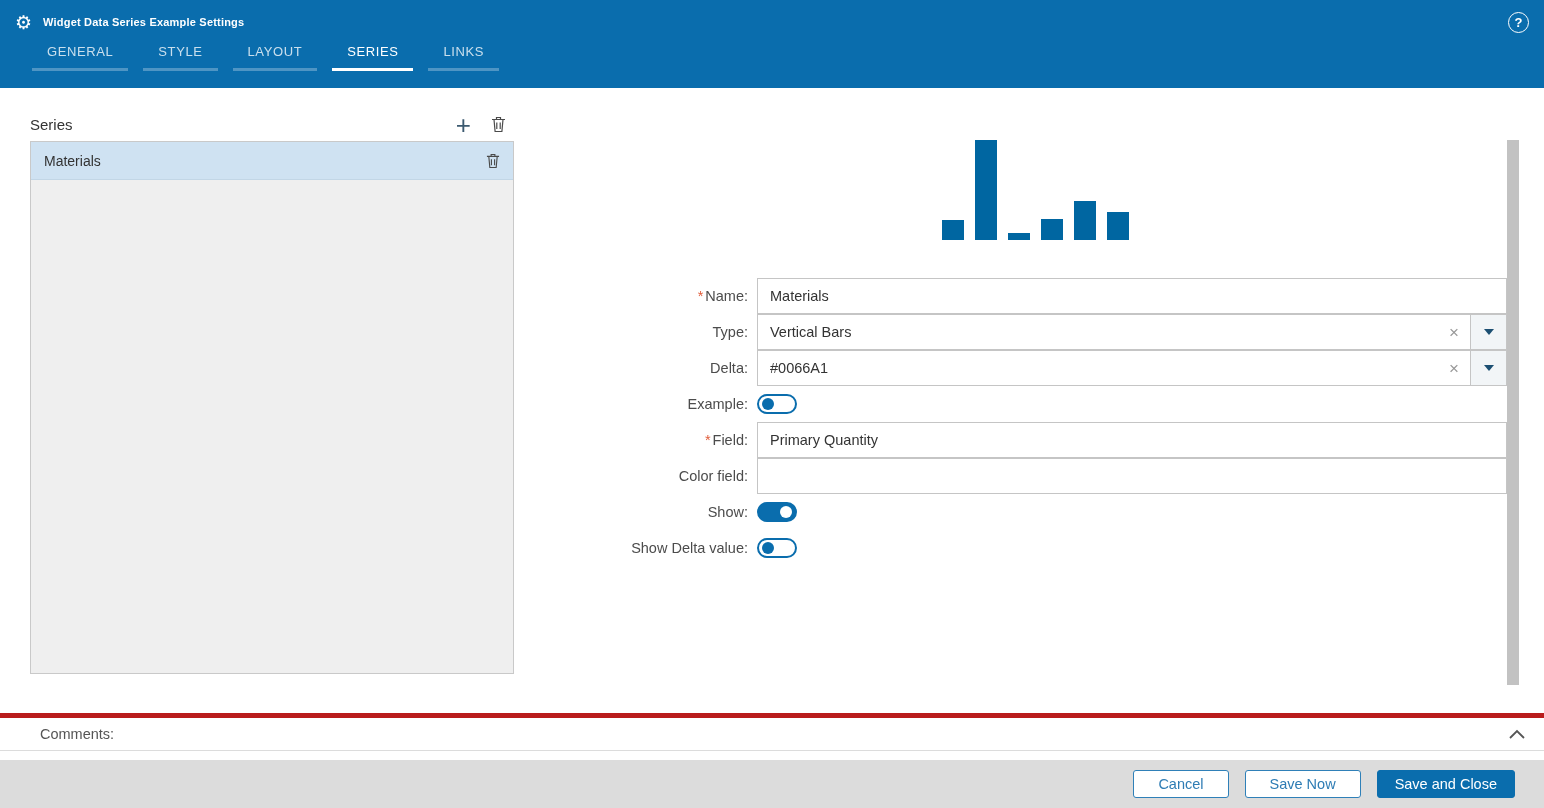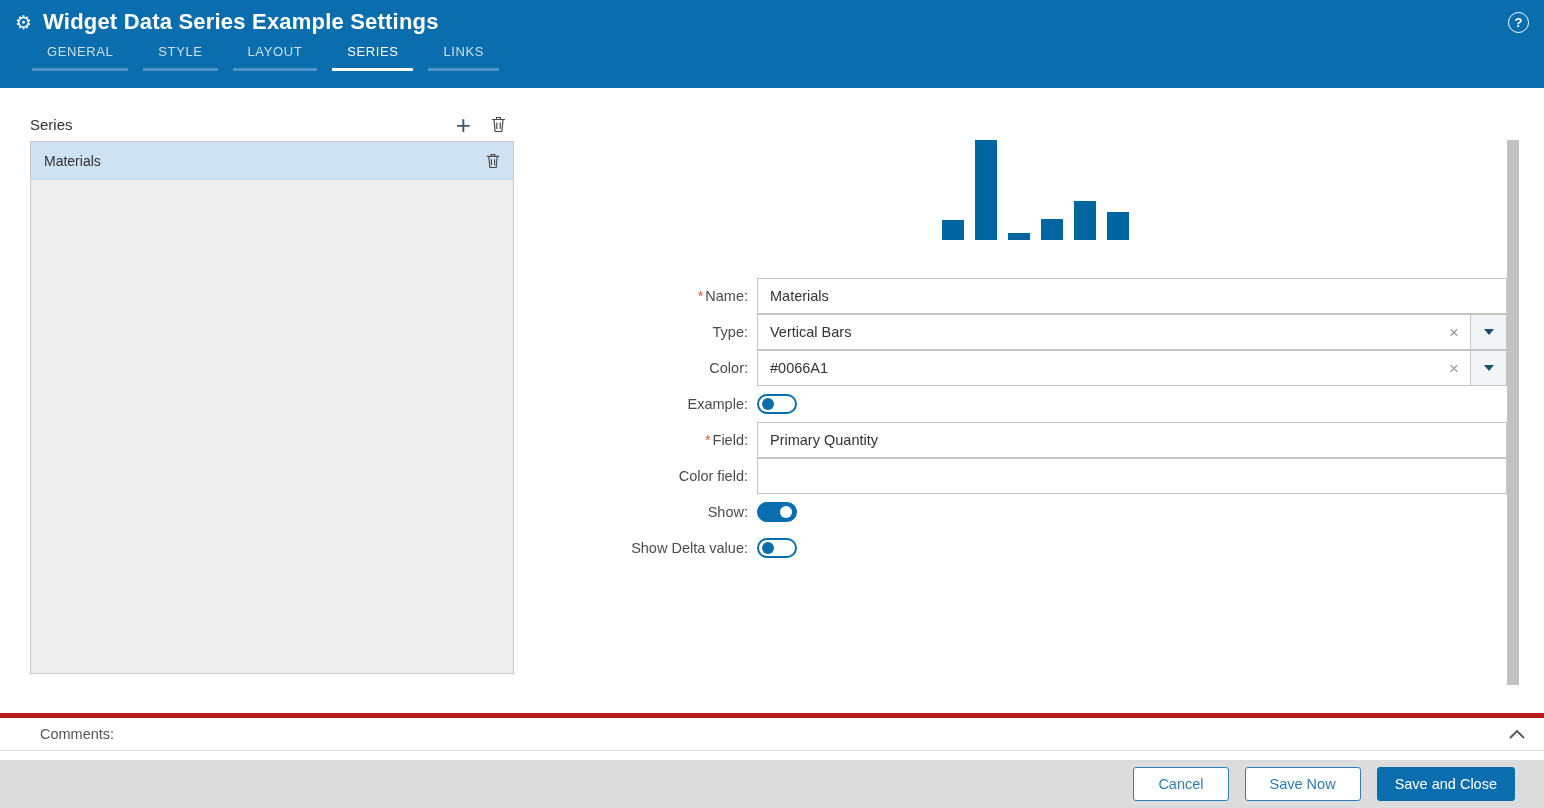--- a/index.html
+++ b/index.html
@@ -2,21 +2,21 @@
 <html><head>
 <meta charset="utf-8">
 <style>
   * { margin:0; padding:0; box-sizing:border-box; }
   body { font-family:"Liberation Sans", sans-serif; background:#fff; }
   .app { width:1544px; height:808px; display:flex; flex-direction:column; background:#fff; overflow:hidden; position:relative; }
 
   
   .titlebar { height:44px; background:#0a6dad; color:#fff; display:flex; align-items:center; padding:0 15px; flex:0 0 auto; }
   .gear-icon { font-size:19px; margin-right:11px; line-height:1; }
-  .page-title { font-size:22px; font-weight:600; letter-spacing:.2px; }
+  .page-title { font-size:11px; font-weight:600; letter-spacing:.2px; }
   .help-icon { margin-left:auto; width:21px; height:21px; border:1.6px solid #fff; border-radius:50%; display:flex; align-items:center; justify-content:center; font-size:13px; font-weight:700; cursor:pointer; }
 
   .tabs { height:44px; background:#0a6dad; display:flex; align-items:flex-start; padding-left:32px; flex:0 0 auto; }
   .tab { color:rgba(255,255,255,.78); font-size:13px; letter-spacing:.6px; padding:0 15px 9px; margin-right:15px; border-bottom:3px solid rgba(255,255,255,.28); cursor:pointer; }
   .tab.active { color:#fff; border-bottom-color:#fff; }
 
   
   .content { flex:1 1 auto; display:flex; position:relative; background:#fff; }
 
   .left-panel { width:484px; margin:20px 0 0 30px; flex:0 0 auto; }
@@ -49,21 +49,21 @@
 
   .scrollbar { position:absolute; top:52px; right:25px; width:12px; height:545px; background:#f1f1f1; }
   .scrollbar .thumb { position:absolute; top:0; left:0; width:100%; height:100%; background:#c2c2c2; cursor:pointer; }
 
   
   .comments { flex:0 0 auto; height:38px; border-top:5px solid #b91c1c; border-bottom:1px solid #dcdcdc; display:flex; align-items:center; padding:0 18px 0 40px; }
   .comments-label { font-size:14.5px; color:#555; }
   .collapse-btn { margin-left:auto; cursor:pointer; display:flex; align-items:center; }
 
   .footer { flex:0 0 auto; height:48px; margin-top:9px; background:#dcdcdc; display:flex; align-items:center; justify-content:flex-end; gap:16px; padding-right:29px; }
-  .btn { height:34px; font-size:14.5px; font-family:inherit; border-radius:3px; cursor:pointer; padding:0 24px; }
+  .btn { height:28px; font-size:14.5px; font-family:inherit; border-radius:3px; cursor:pointer; padding:0 24px; }
   .btn-outline { background:#fff; border:1px solid #2f80b8; color:#2e7cb4; }
   .btn-primary { background:#0a6dad; border:1px solid #0a6dad; color:#fff; padding:0 17px; }
 </style>
 </head>
 <body>
 
 <div class="app">
 
   <div class="titlebar">
     <span class="gear-icon">⚙</span>
@@ -130,21 +130,21 @@
         <div class="row-field">
           <input class="text" type="text" value="Vertical Bars" style="">
           <span class="clear-x">×</span>
           <span class="dd-btn">
               <span class="dd-arrow"></span>
             </span>
         </div>
       </div>
 
       <div class="row">
-        <div class="row-label">Color:</div>
+        <div class="row-label">Delta:</div>
         <div class="row-field">
           <input class="text" type="text" value="#0066A1" style="">
           <span class="clear-x">×</span>
           <span class="dd-btn">
               <span class="dd-arrow"></span>
             </span>
         </div>
       </div>
 
       <div class="row">

